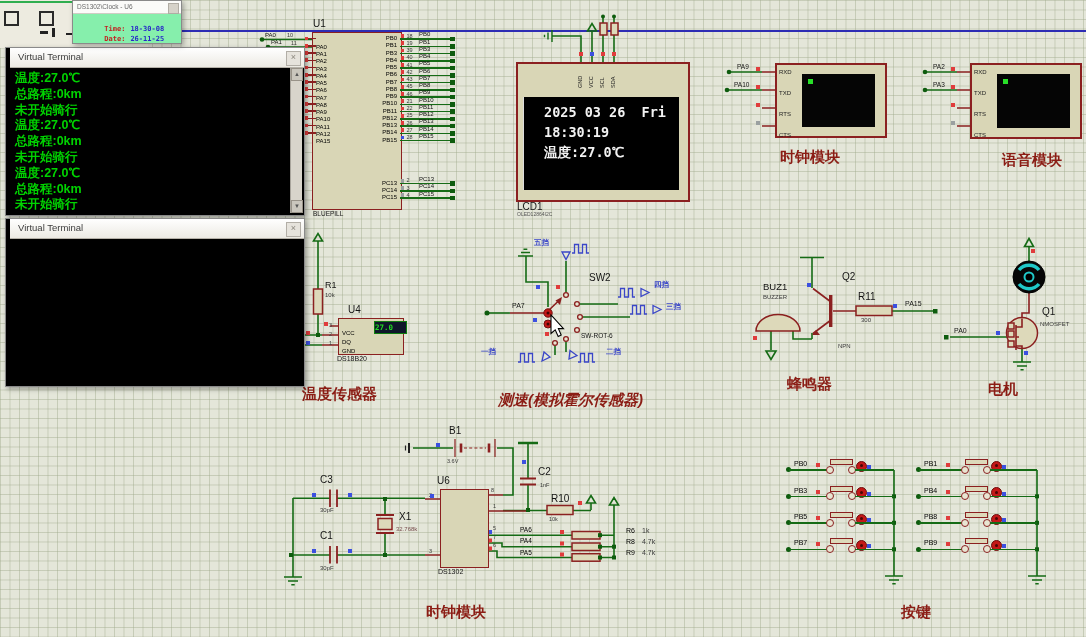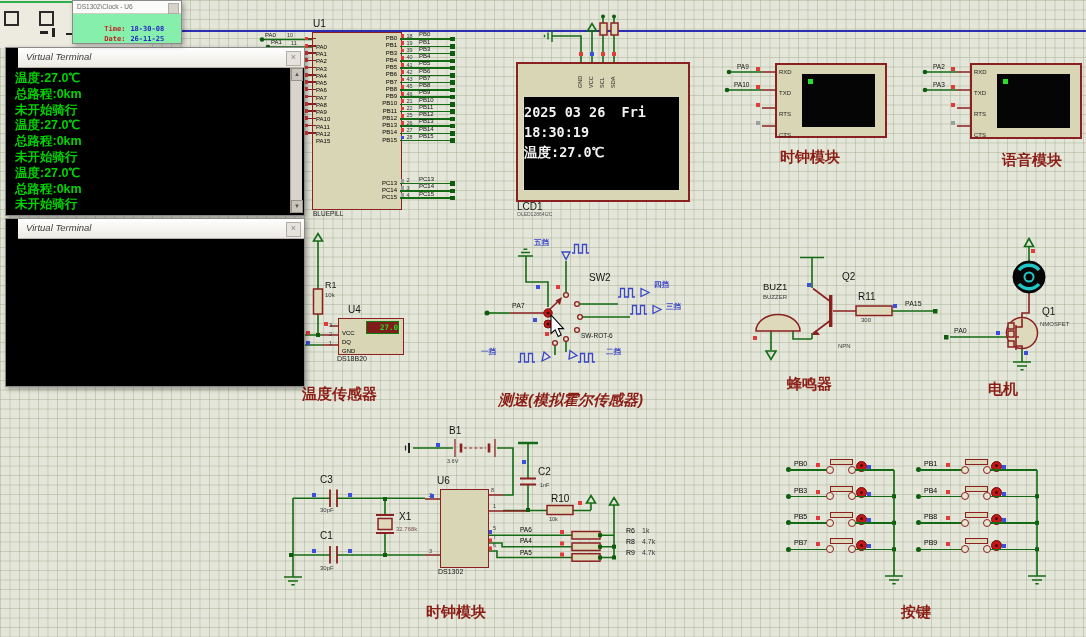--- a/index.html
+++ b/index.html
@@ -24,22 +24,22 @@
   .sq{position:absolute;width:4px;height:4px;}
 
   
   #panel{position:absolute;left:0;top:0;width:148px;height:48px;background:#edebe0;z-index:3;}
   #panel .gline{position:absolute;left:0;top:1px;width:148px;height:2px;background:#2fae4f;}
   .ticon{position:absolute;top:11px;width:11px;height:11px;border:2px solid #2a2a2a;background:#edebe0;}
   .tglyph{position:absolute;background:#222;}
 
   
   .window{position:absolute;border:1px solid #8a8a8a;box-shadow:2px 2px 5px rgba(0,0,0,.35);background:#000;z-index:5;}
-  .titlebar{position:absolute;left:12px;top:0;right:0;height:19px;
-    background:linear-gradient(#ffffff,#eceae3);border-bottom:1px solid #b5b1a8;font-style:italic;}
+  .titlebar{position:absolute;left:4px;top:0;right:0;height:19px;
+    background:linear-gradient(#ffffff,#eceae3);border-bottom:1px solid #b5b1a8;}
   .titlebar .wtitle{position:absolute;left:8px;top:3px;font-size:9.5px;color:#3c3c3c;}
   .closebtn{position:absolute;right:3px;top:3px;width:13px;height:13px;background:#e6e3dc;
     border:1px solid #b2aea6;color:#8a867e;font-size:9px;line-height:11px;text-align:center;}
   .tbody{position:absolute;left:2px;top:20px;right:13px;bottom:2px;background:#000;padding:3px 0 0 7px;overflow:hidden;}
   .tbody2{position:absolute;left:2px;top:20px;right:2px;bottom:2px;background:#000;}
   .tline{height:15.8px;line-height:15.8px;font-size:12.5px;font-weight:bold;color:#00d200;white-space:pre;}
   .vscroll{position:absolute;top:20px;right:2px;bottom:2px;width:11px;background:#d8d4cb;border-left:1px solid #a8a49c;}
   .sarrow{position:absolute;left:0;width:10px;height:11px;background:#cac6bd;border:1px solid #989288;
     font-size:6px;color:#555;text-align:center;line-height:10px;}
 
@@ -71,38 +71,38 @@
   .urow .wire{position:absolute;left:60px;top:3.2px;width:51px;height:1.5px;background:#156b15;}
   .urow .term{position:absolute;left:110px;top:1.6px;width:4.5px;height:4.5px;background:#0e5c0e;}
   .urow .sq{left:60.5px;top:-1px;width:3.8px;height:3.8px;}
   .urow .pnum{position:absolute;left:66.5px;top:-2.5px;font-size:5.5px;color:#3a3a3a;}
   .urow .pnet{position:absolute;left:79px;top:-3.8px;font-size:6px;color:#101010;}
 
   
   #lcd-screen{position:absolute;left:523px;top:97px;width:155px;height:88px;background:#000;
     border-left:1px solid #ddd;padding-top:5px;z-index:2;}
   .lcdline{height:20.2px;line-height:20.2px;font-size:13.5px;font-weight:bold;color:#f2f2f2;
-    padding-left:0;font-family:"DejaVu Sans Mono",monospace;white-space:pre;}
+    padding-left:20px;font-family:"DejaVu Sans Mono",monospace;white-space:pre;}
   #lcd-pins{position:absolute;left:0;top:0;z-index:2;}
   #lcd-pins .lpin{position:absolute;top:88px;font-size:5.5px;color:#222;
     transform:rotate(-90deg);transform-origin:0 0;width:22px;}
   #lcd-pins .lpin:nth-of-type(1){left:577px;} #lcd-pins .lpin:nth-of-type(2){left:588px;}
   #lcd-pins .lpin:nth-of-type(3){left:599px;} #lcd-pins .lpin:nth-of-type(4){left:610px;}
 
   
   .mpins{position:absolute;width:30px;z-index:2;}
   .mpin{height:18.1px;font-size:6px;padding-top:3px;color:#222;}
 
   
   #u4-pins{position:absolute;left:341px;top:320.8px;width:32px;z-index:2;}
   .u4row{position:relative;height:9.3px;}
   .u4num{position:absolute;left:-12px;top:1px;font-size:5.5px;color:#3a3a3a;}
   .u4name{font-size:6px;line-height:9.3px;padding-left:1px;}
-  #u4-display{position:absolute;left:366px;top:321px;width:31px;height:11px;background:#7f1d1d;
-    border:1px solid #0f7d0f;color:#22dd22;font-size:7.5px;font-weight:bold;text-align:right;
+  #u4-display{position:absolute;left:374px;top:321px;width:31px;height:11px;background:#0f172a;
+    border:1px solid #0f7d0f;color:#22dd22;font-size:7.5px;font-weight:bold;text-align:left;
     line-height:11px;font-family:"DejaVu Sans Mono",monospace;z-index:2;}
 
   
   #pullups{position:absolute;left:518px;top:523.5px;width:170px;z-index:2;}
   .purow{position:relative;height:11.35px;}
   .punet{position:absolute;left:2px;top:2.5px;font-size:6.5px;}
   .puref{position:absolute;left:108px;top:3px;font-size:7px;}
   .puval{position:absolute;left:124px;top:3px;font-size:7px;color:#3a3a3a;}
   .ol{text-decoration:overline;}
 

